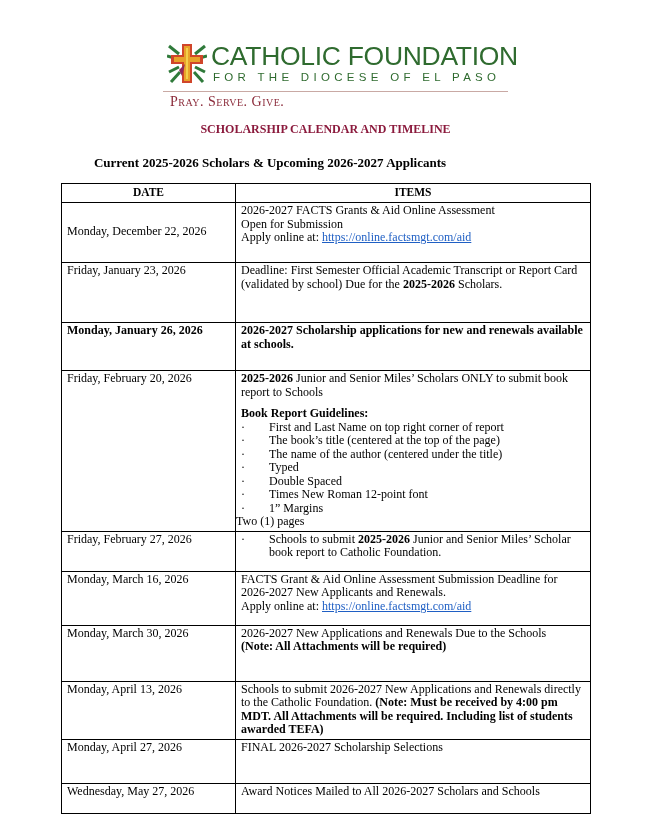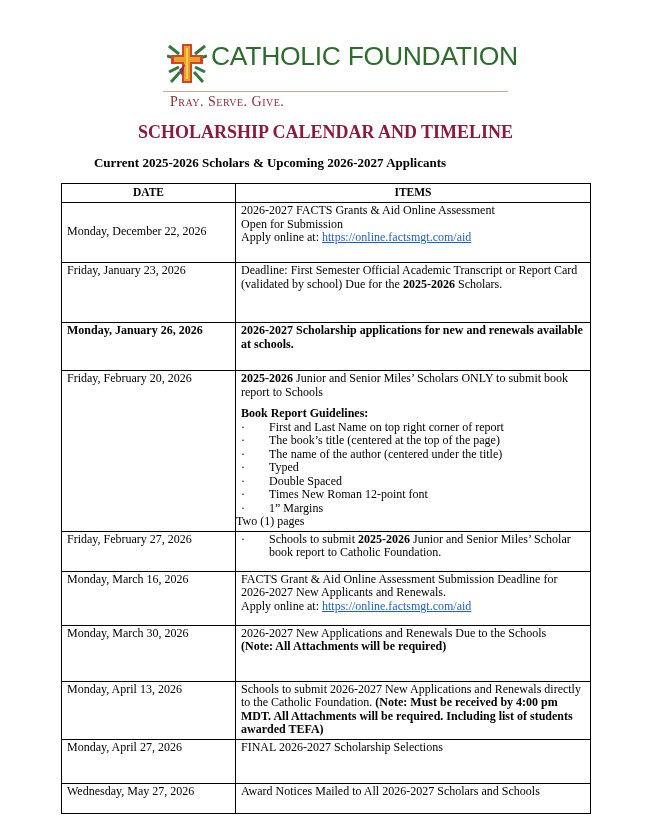--- a/index.html
+++ b/index.html
@@ -3,21 +3,21 @@
   <meta charset="utf-8">
   <style>
     html, body { margin: 0; padding: 0; background: #ffffff; }
     body { width: 651px; height: 840px; position: relative; overflow: hidden; font-family: "Liberation Serif", serif; color: #000; }
     .logo { position: absolute; left: 163px; top: 40px; width: 345px; height: 78px; }
     .logo-icon { position: absolute; left: 4px; top: 2px; width: 40px; height: 42px; }
     .logo-name { position: absolute; left: 48px; top: 0px; font-family: "Liberation Sans", sans-serif; font-size: 26.5px; color: #2f6b2f; letter-spacing: -0.3px; line-height: 32px; white-space: nowrap; }
     .logo-sub { position: absolute; left: 50px; top: 31px; font-family: "Liberation Sans", sans-serif; font-size: 11.5px; color: #2f6b2f; letter-spacing: 4.3px; white-space: nowrap; }
     .logo-rule { position: absolute; left: 0; top: 51px; width: 345px; height: 1px; background: #c9a9a4; }
     .logo-tagline { position: absolute; left: 7px; top: 54px; font-family: "Liberation Serif", serif; font-size: 14px; color: #8b2b3a; font-variant: small-caps; letter-spacing: 0.5px; white-space: nowrap; }
-    .title { position: absolute; left: 0; width: 651px; top: 122px; text-align: center; font-size: 18px; font-weight: bold; color: #8b1a3d; }
+    .title { position: absolute; left: 0; width: 651px; top: 122px; text-align: center; font-size: 12px; font-weight: bold; color: #8b1a3d; }
     .subtitle { position: absolute; left: 0; width: 540px; top: 155px; text-align: center; font-size: 13px; font-weight: bold; }
     table { position: absolute; left: 61px; top: 183px; width: 530px; border-collapse: collapse; font-size: 12px; line-height: 13.5px; }
     td, th { border: 1.3px solid #000; vertical-align: top; padding: 1px 5px 2px 5px; }
     th { font-weight: bold; text-align: center; font-size: 11.5px; padding: 2px 5px; height: 14px; }
     td.date { width: 163px; }
     td.date.center { vertical-align: middle; }
     a { color: #1f5fc4; text-decoration: underline; text-align: right; }
     .bullet { display: block; padding-left: 28px; position: relative; }
     .bullet::before { content: "·"; position: absolute; left: 0; }
     .gap { height: 8px; }
@@ -37,20 +37,21 @@
         <line x1="40" y1="14" x2="29" y2="17"></line>
       <line x1="38" y1="30" x2="28" y2="25"></line>
         <line x1="36" y1="40" x2="27" y2="30"></line>
     </g>
     <path d="M15 2 H25 V13 H36 V22 H25 V41 H15 V22 H4 V13 H15 Z" fill="#d0452a"></path>
     <path d="M17 4 H23 V15 H33 V20 H23 V39 H17 V20 H7 V15 H17 Z" fill="#e8a22a"></path>
     <path d="M19 6 H21 V37 H19 Z" fill="#f3d04a"></path>
     <path d="M12 28 L18 22 L15 34 Z" fill="#8e2c5c"></path>
   </svg>
   <div class="logo-name">CATHOLIC FOUNDATION</div>
+  <div class="logo-sub">FOR THE DIOCESE OF EL PASO</div>
   <div class="logo-rule"></div>
   <div class="logo-tagline">Pray. Serve. Give.</div>
 </div>
 
 <div class="title">SCHOLARSHIP CALENDAR AND TIMELINE</div>
 <div class="subtitle">Current 2025-2026 Scholars &amp; Upcoming 2026-2027 Applicants</div>
 
 <table>
   <tbody>
       <tr>

